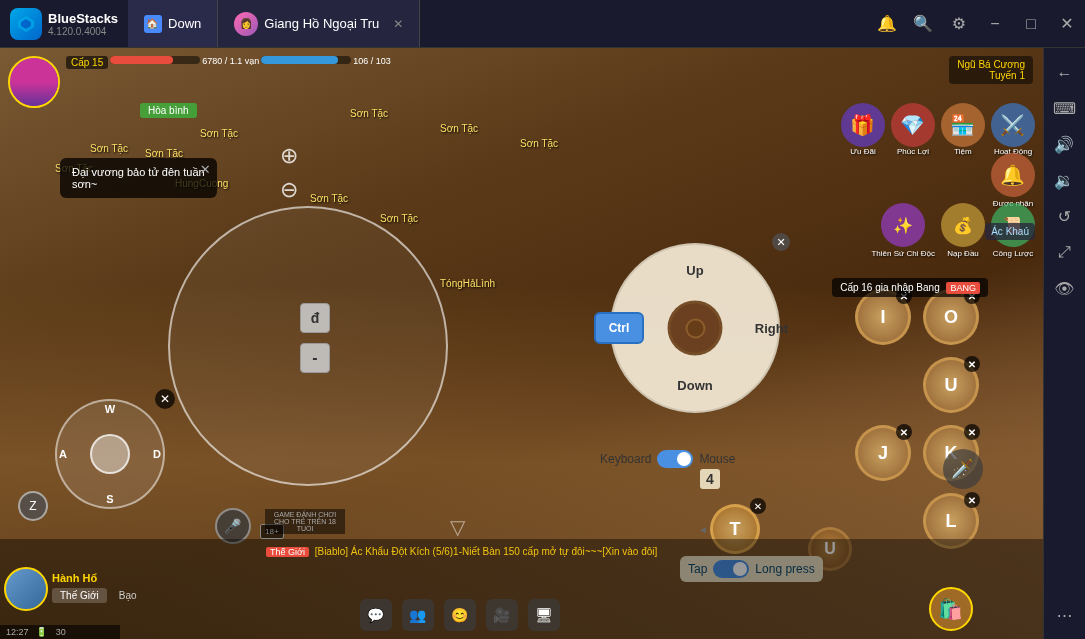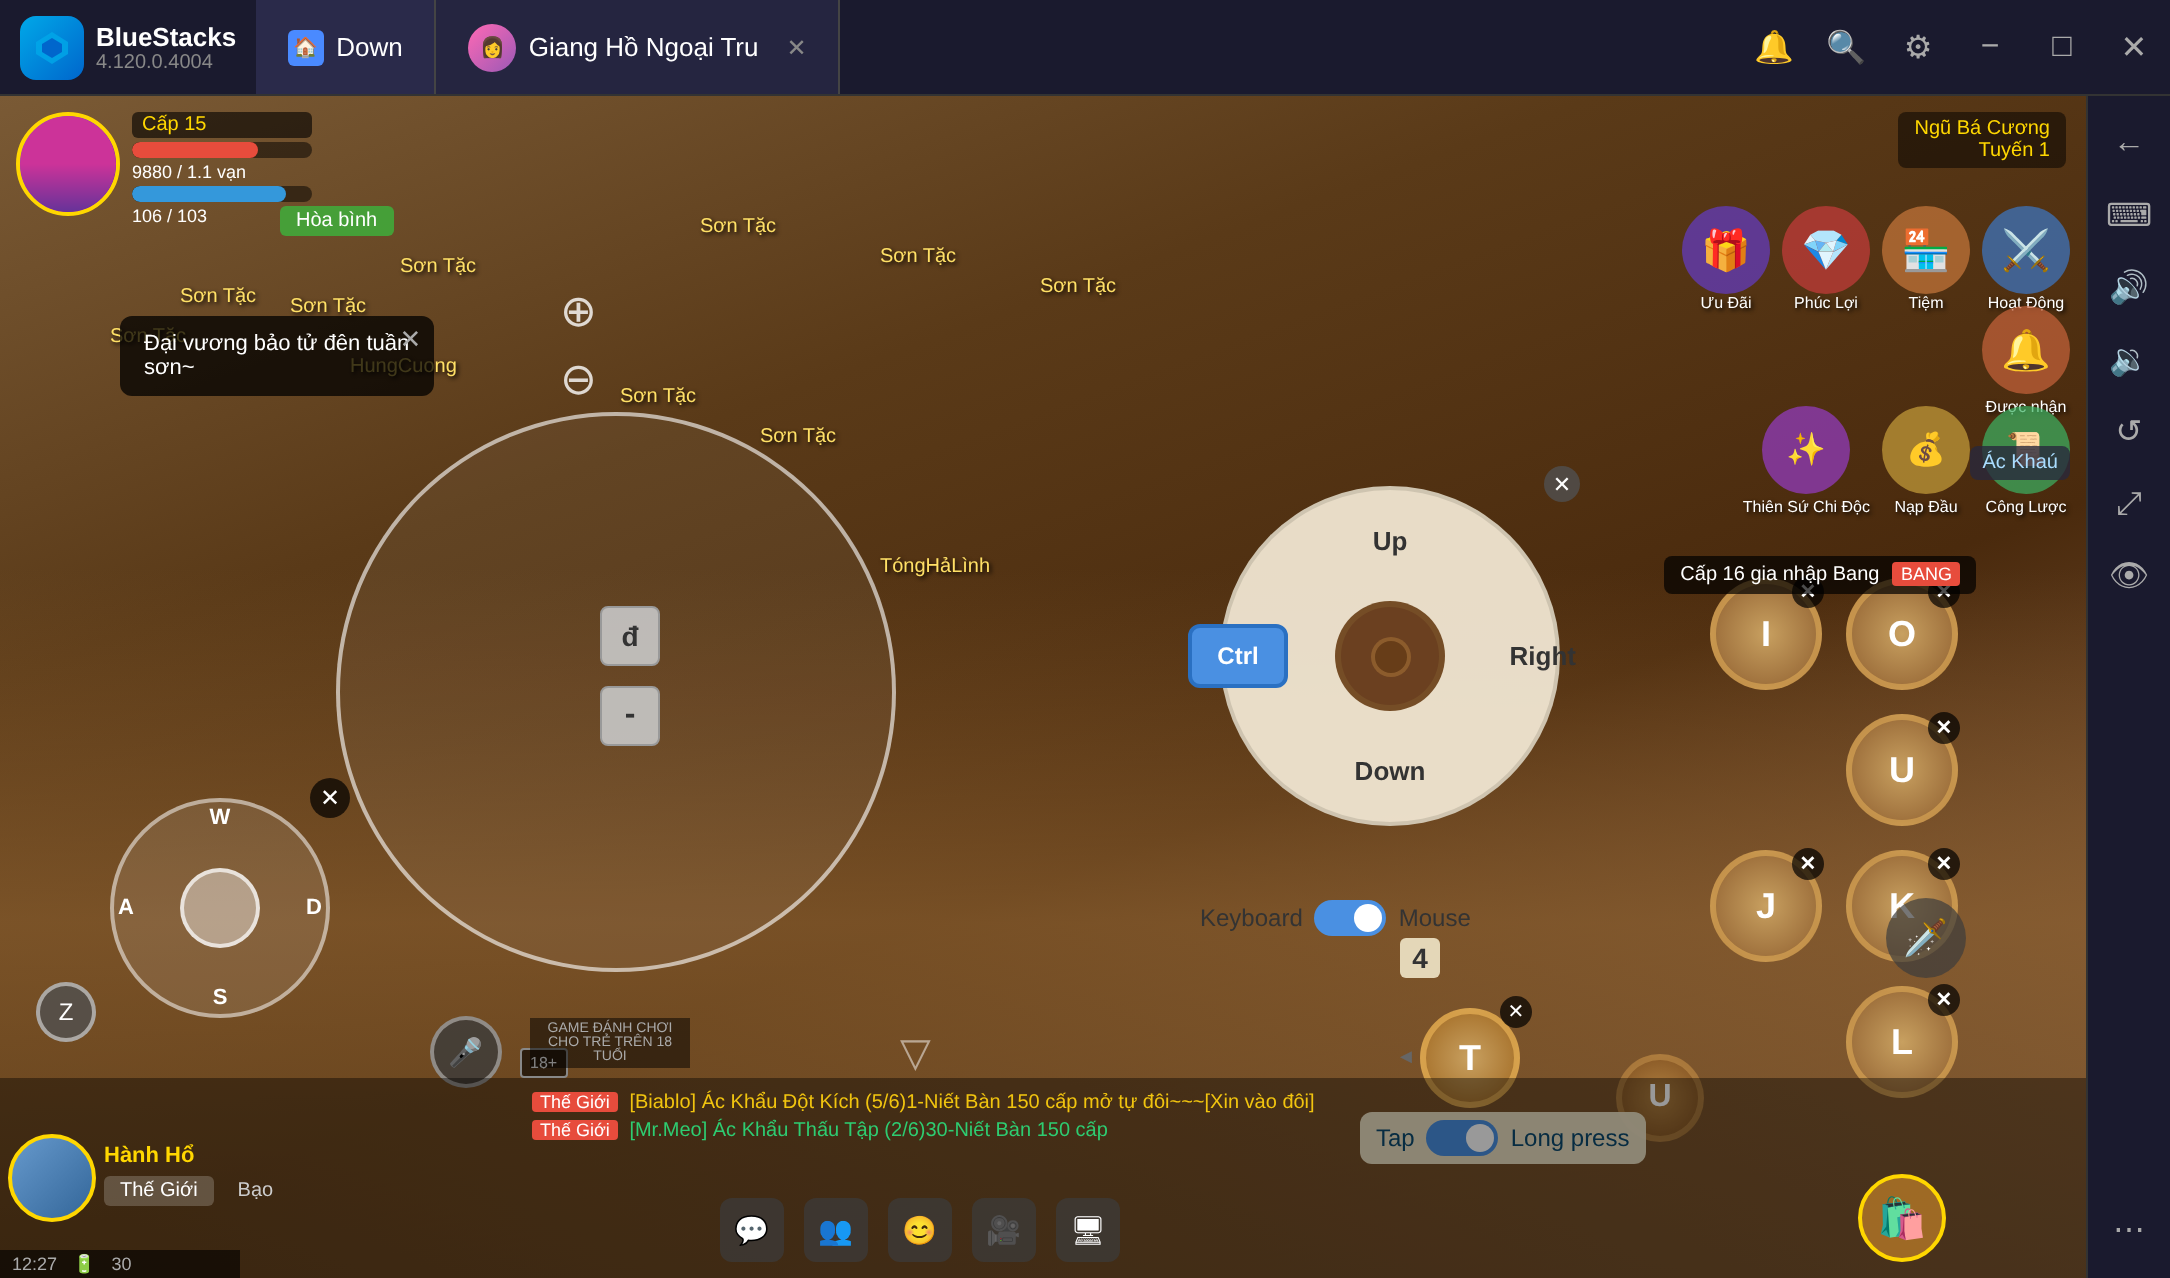--- a/index.html
+++ b/index.html
@@ -201,21 +201,20 @@
 
     #player-avatar-inner {
       width: 100%;
       height: 100%;
       background: linear-gradient(180deg, #c39 50%, #639 100%);
       border-radius: 50%;
     }
 
     #player-stats {
       display: flex;
-      flex-direction: column;
       gap: 2px;
     }
 
     #player-level {
       background: rgba(0,0,0,0.6);
       color: #ffd700;
       font-size: 10px;
       padding: 1px 5px;
       border-radius: 3px;
     }
@@ -1016,21 +1015,21 @@
 
   <div id="player-info">
     <div id="player-avatar">
       <div id="player-avatar-inner"></div>
     </div>
     <div id="player-stats">
       <span id="player-level">Cấp 15</span>
       <div class="stat-bar">
         <div class="stat-bar-fill hp-fill"></div>
       </div>
-      <span class="stat-text">9880 / 1.1 vạn</span>
+      <span class="stat-text">6780 / 1.1 vạn</span>
       <div class="stat-bar">
         <div class="stat-bar-fill mp-fill"></div>
       </div>
       <span class="stat-text">106 / 103</span>
     </div>
   </div>
 
   <div id="server-info">
     <div>Ngũ Bá Cương</div>
     <div>Tuyến 1</div>
@@ -1227,24 +1226,20 @@
           <div class="chat-tab active">Thế Giới</div>
           <div class="chat-tab">Bạo</div>
         </div>
       </div>
     </div>
     <div id="chat-messages">
       <div class="chat-msg">
         <span class="badge">Thế Giới</span>
         <span class="yellow">[Biablo] Ác Khẩu Đột Kích (5/6)1-Niết Bàn 150 cấp mở tự đôi~~~[Xin vào đôi]</span>
       </div>
-      <div class="chat-msg">
-        <span class="badge">Thế Giới</span>
-        <span class="green">[Mr.Meo] Ác Khẩu Thấu Tập (2/6)30-Niết Bàn 150 cấp</span>
-      </div>
     </div>
 
     <div id="bottom-icons">
       <div class="bottom-icon">💬</div>
       <div class="bottom-icon">👥</div>
       <div class="bottom-icon">😊</div>
       <div class="bottom-icon">🎥</div>
       <div class="bottom-icon">🖥</div>
     </div>
 

